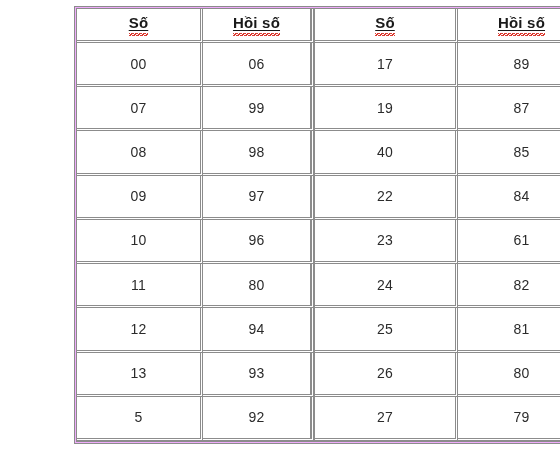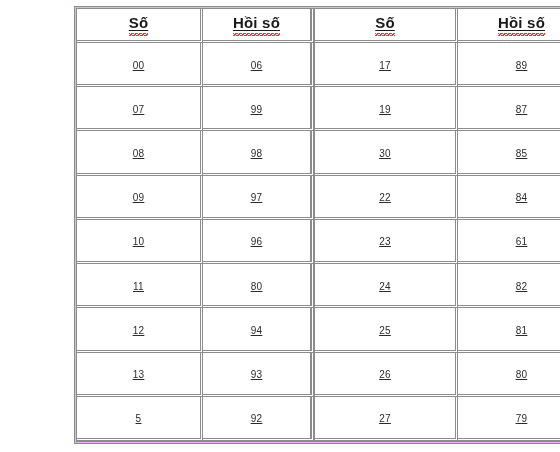--- a/index.html
+++ b/index.html
@@ -116,26 +116,25 @@
     opacity: 0.95;
   }
 
   
   td.data-cell {
     height: 33.6px;
   }
 
   .cell-text {
     display: inline-block;
-    font-size: 10px;
+    font-size: 14px;
     font-weight: normal;
     color: #2b2b2b;
     letter-spacing: 0.3px;
     line-height: 1.1;
-    text-decoration: underline;
   }
 </style>
 </head>
 <body>
 
 <div id="page-root">
 
   <div id="number-table-wrap">
     <table class="number-table">
       <colgroup>
@@ -170,21 +169,21 @@
           </tr>
           <tr>
             <td class="data-cell"><span class="cell-text">07</span></td>
             <td class="data-cell half-split"><span class="cell-text">99</span></td>
             <td class="data-cell"><span class="cell-text">19</span></td>
             <td class="data-cell last-col"><span class="cell-text">87</span></td>
           </tr>
           <tr>
             <td class="data-cell"><span class="cell-text">08</span></td>
             <td class="data-cell half-split"><span class="cell-text">98</span></td>
-            <td class="data-cell"><span class="cell-text">30</span></td>
+            <td class="data-cell"><span class="cell-text">40</span></td>
             <td class="data-cell last-col"><span class="cell-text">85</span></td>
           </tr>
           <tr>
             <td class="data-cell"><span class="cell-text">09</span></td>
             <td class="data-cell half-split"><span class="cell-text">97</span></td>
             <td class="data-cell"><span class="cell-text">22</span></td>
             <td class="data-cell last-col"><span class="cell-text">84</span></td>
           </tr>
           <tr>
             <td class="data-cell"><span class="cell-text">10</span></td>

